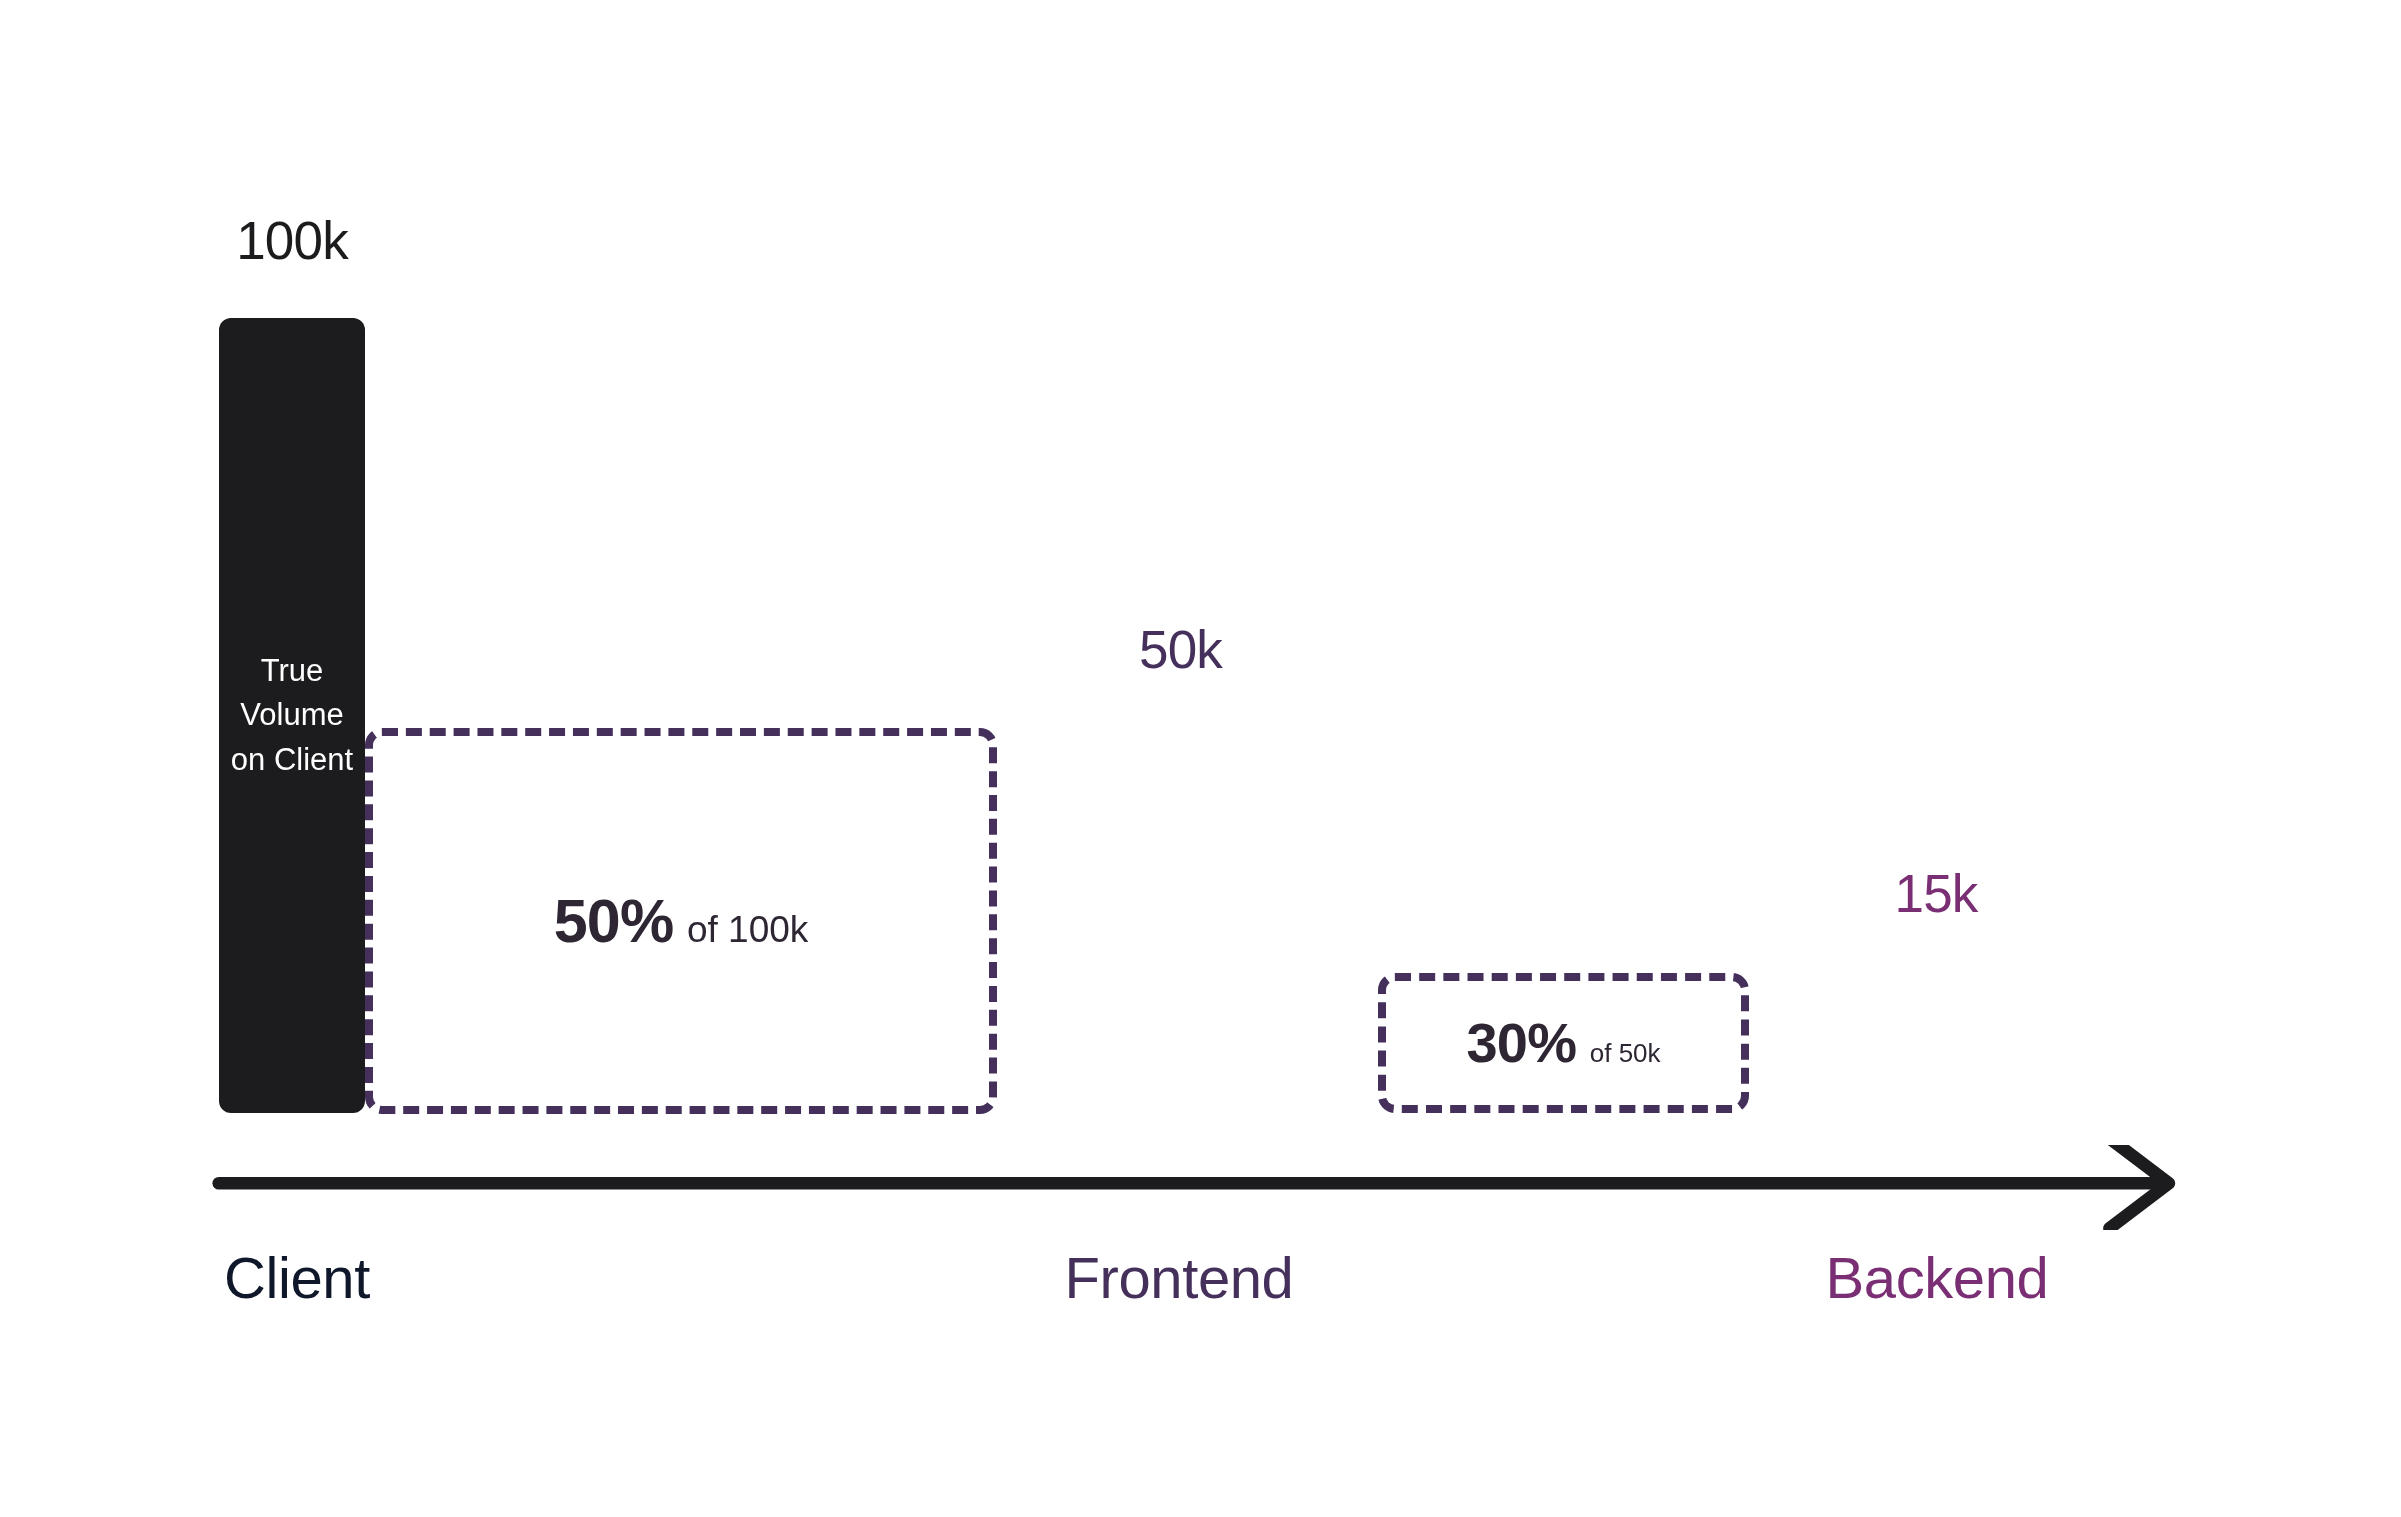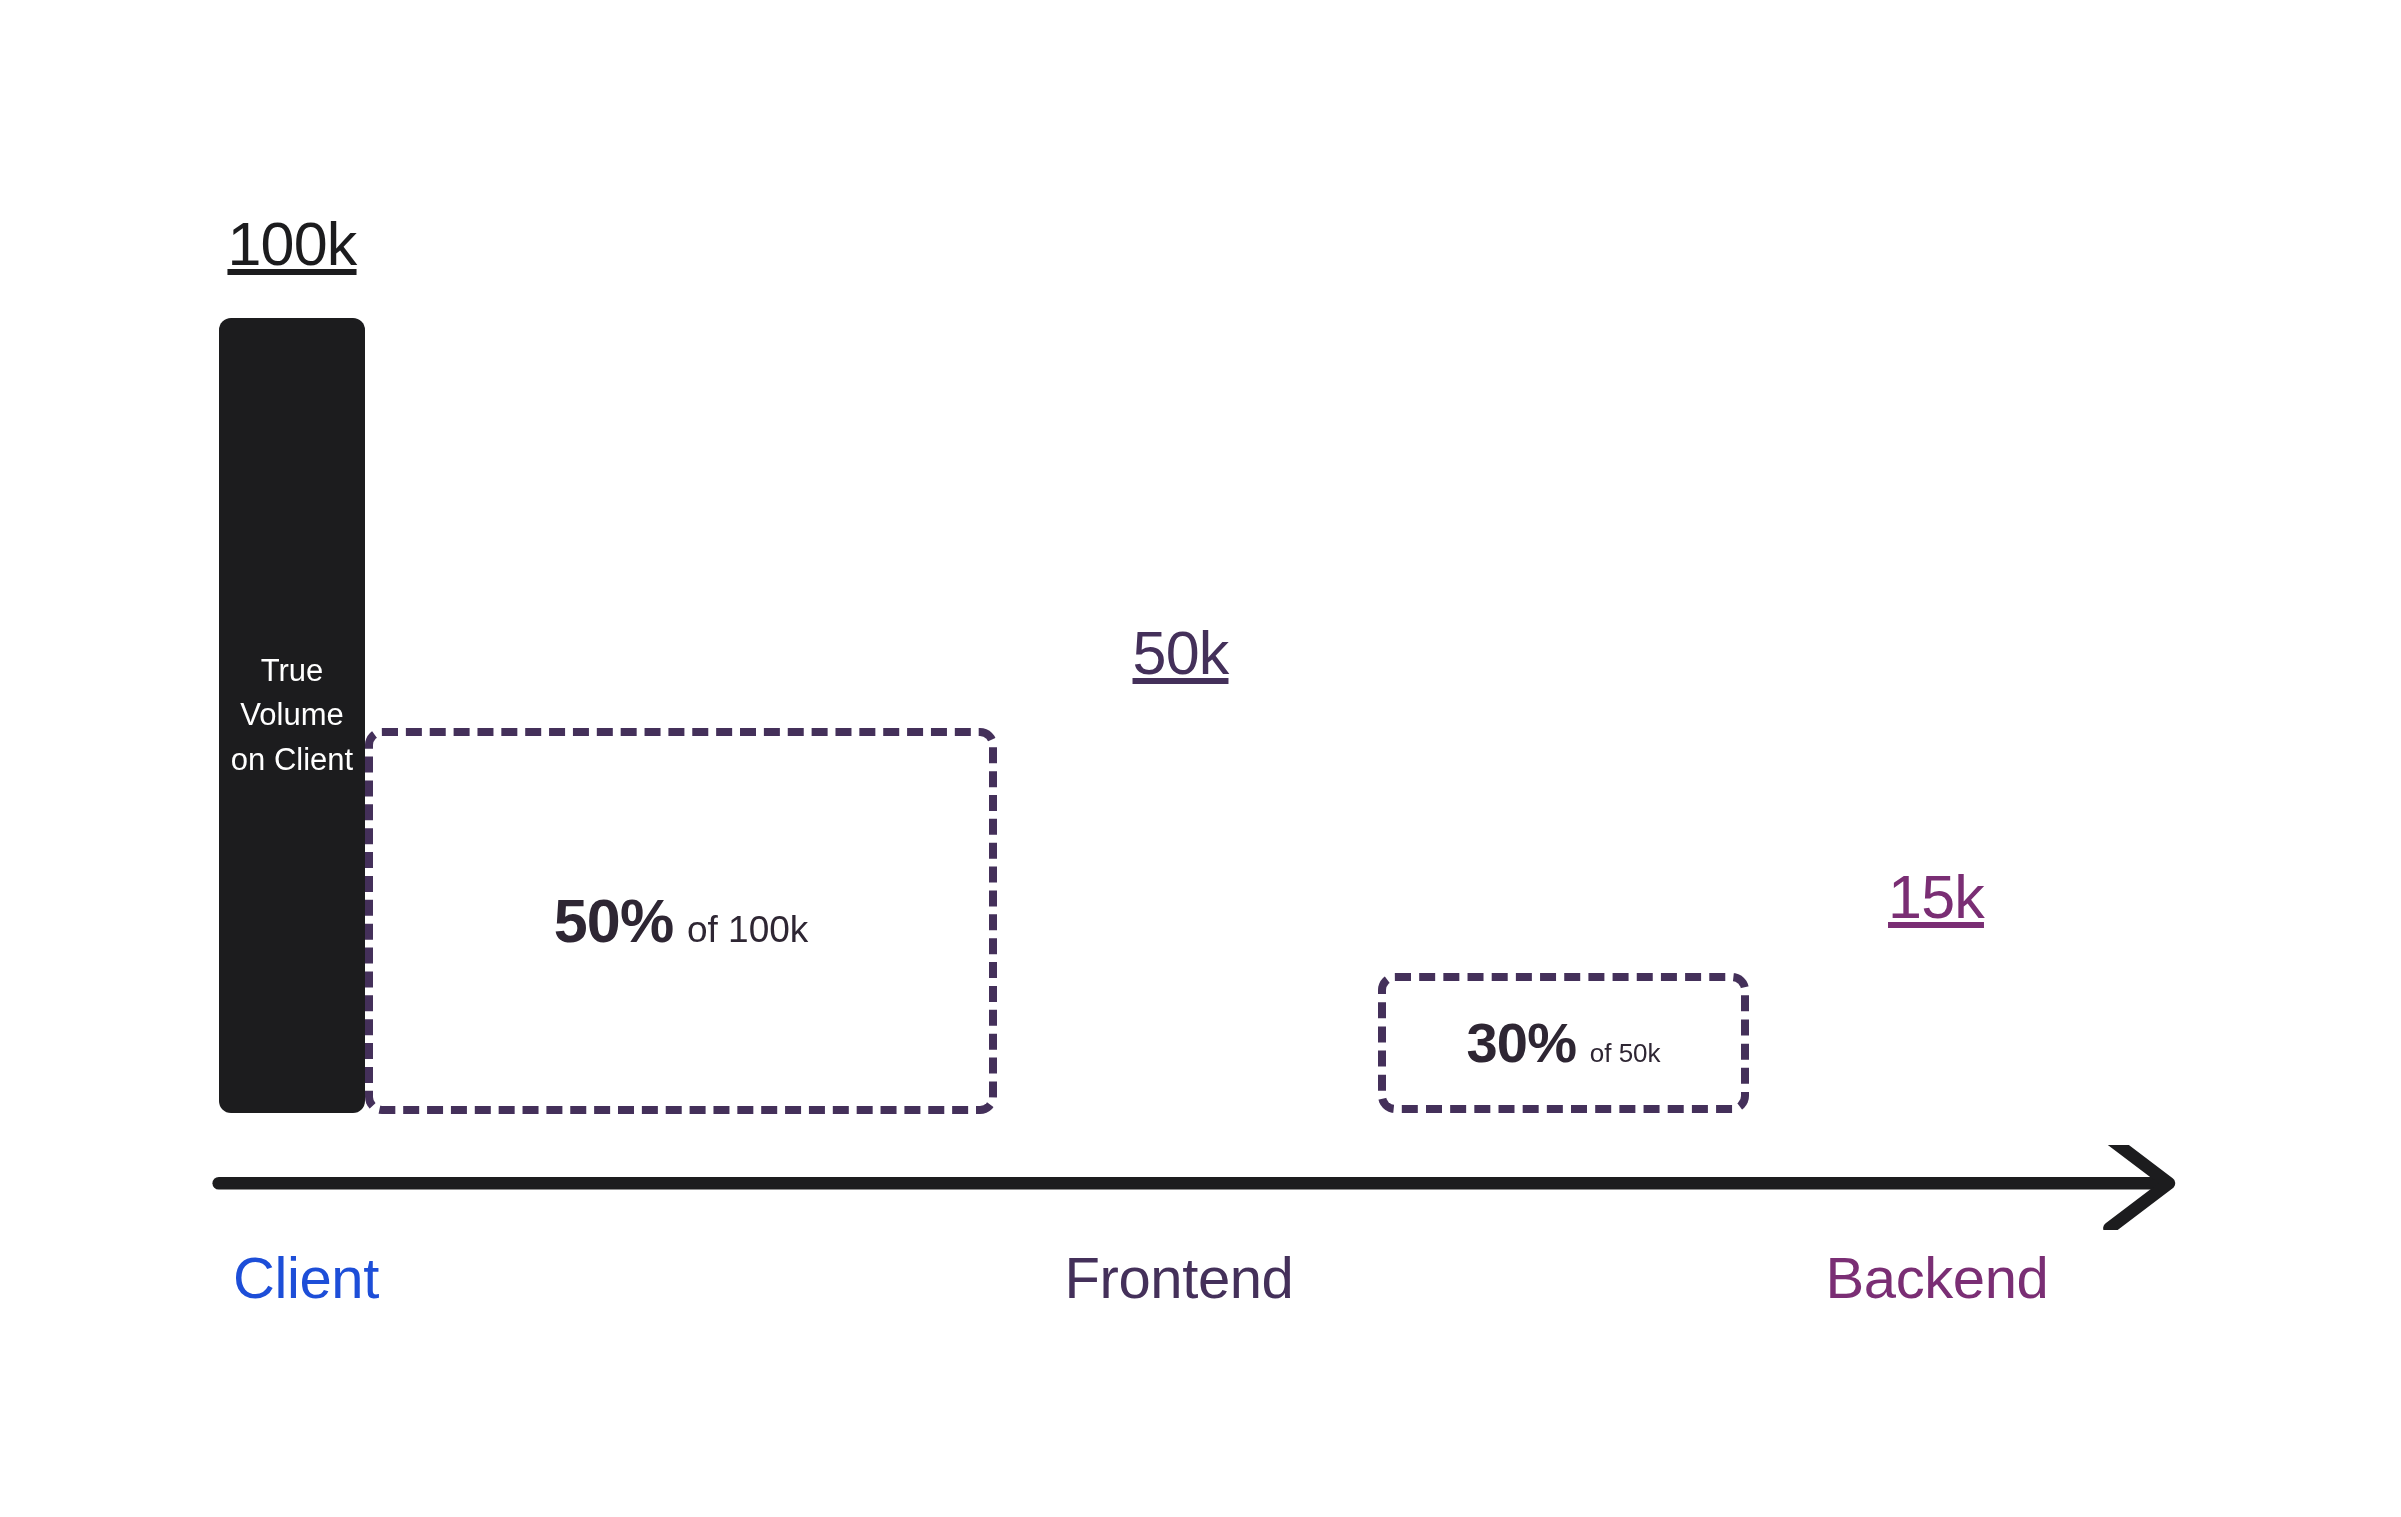--- a/index.html
+++ b/index.html
@@ -17,27 +17,26 @@
   #stage {
     position: relative;
     width: 2401px;
     height: 1518px;
     background: #ffffff;
   }
 
   
   .value-label {
     position: absolute;
-    font-size: 61px;
+    font-size: 53px;
     font-weight: 400;
     letter-spacing: -0.8px;
     text-align: center;
     white-space: nowrap;
     line-height: 1;
-    text-decoration: underline;
   }
   #value-client  { left: 219px;  width: 146px; top: 214px;  color: #1C1C1E; }
   #value-front   { left: 996px; width: 369px; top: 623px;  color: #44305A; }
   #value-back    { left: 1748px; width: 376px; top: 867px; color: #7A2E74; }
 
   
   .bar {
     position: absolute;
     box-sizing: border-box;
     display: flex;
@@ -150,21 +149,21 @@
   
   .stage-label {
     position: absolute;
     font-size: 58px;
     font-weight: 400;
     letter-spacing: -0.4px;
     text-align: center;
     white-space: nowrap;
     line-height: 1;
   }
-  #stage-client   { left: 233px;  width: 146px;  top: 1249px; color: #1d4ed8; }
+  #stage-client   { left: 224px;  width: 146px;  top: 1249px; color: #0f172a; }
   #stage-frontend { left: 899px; width: 560px;  top: 1249px; color: #44305A; }
   #stage-backend  { left: 1687px; width: 500px;  top: 1249px; color: #7A2E74; }
 </style>
 </head>
 <body>
 
 <div id="stage">
 
   <div class="value-label" id="value-client">100k</div>
 

